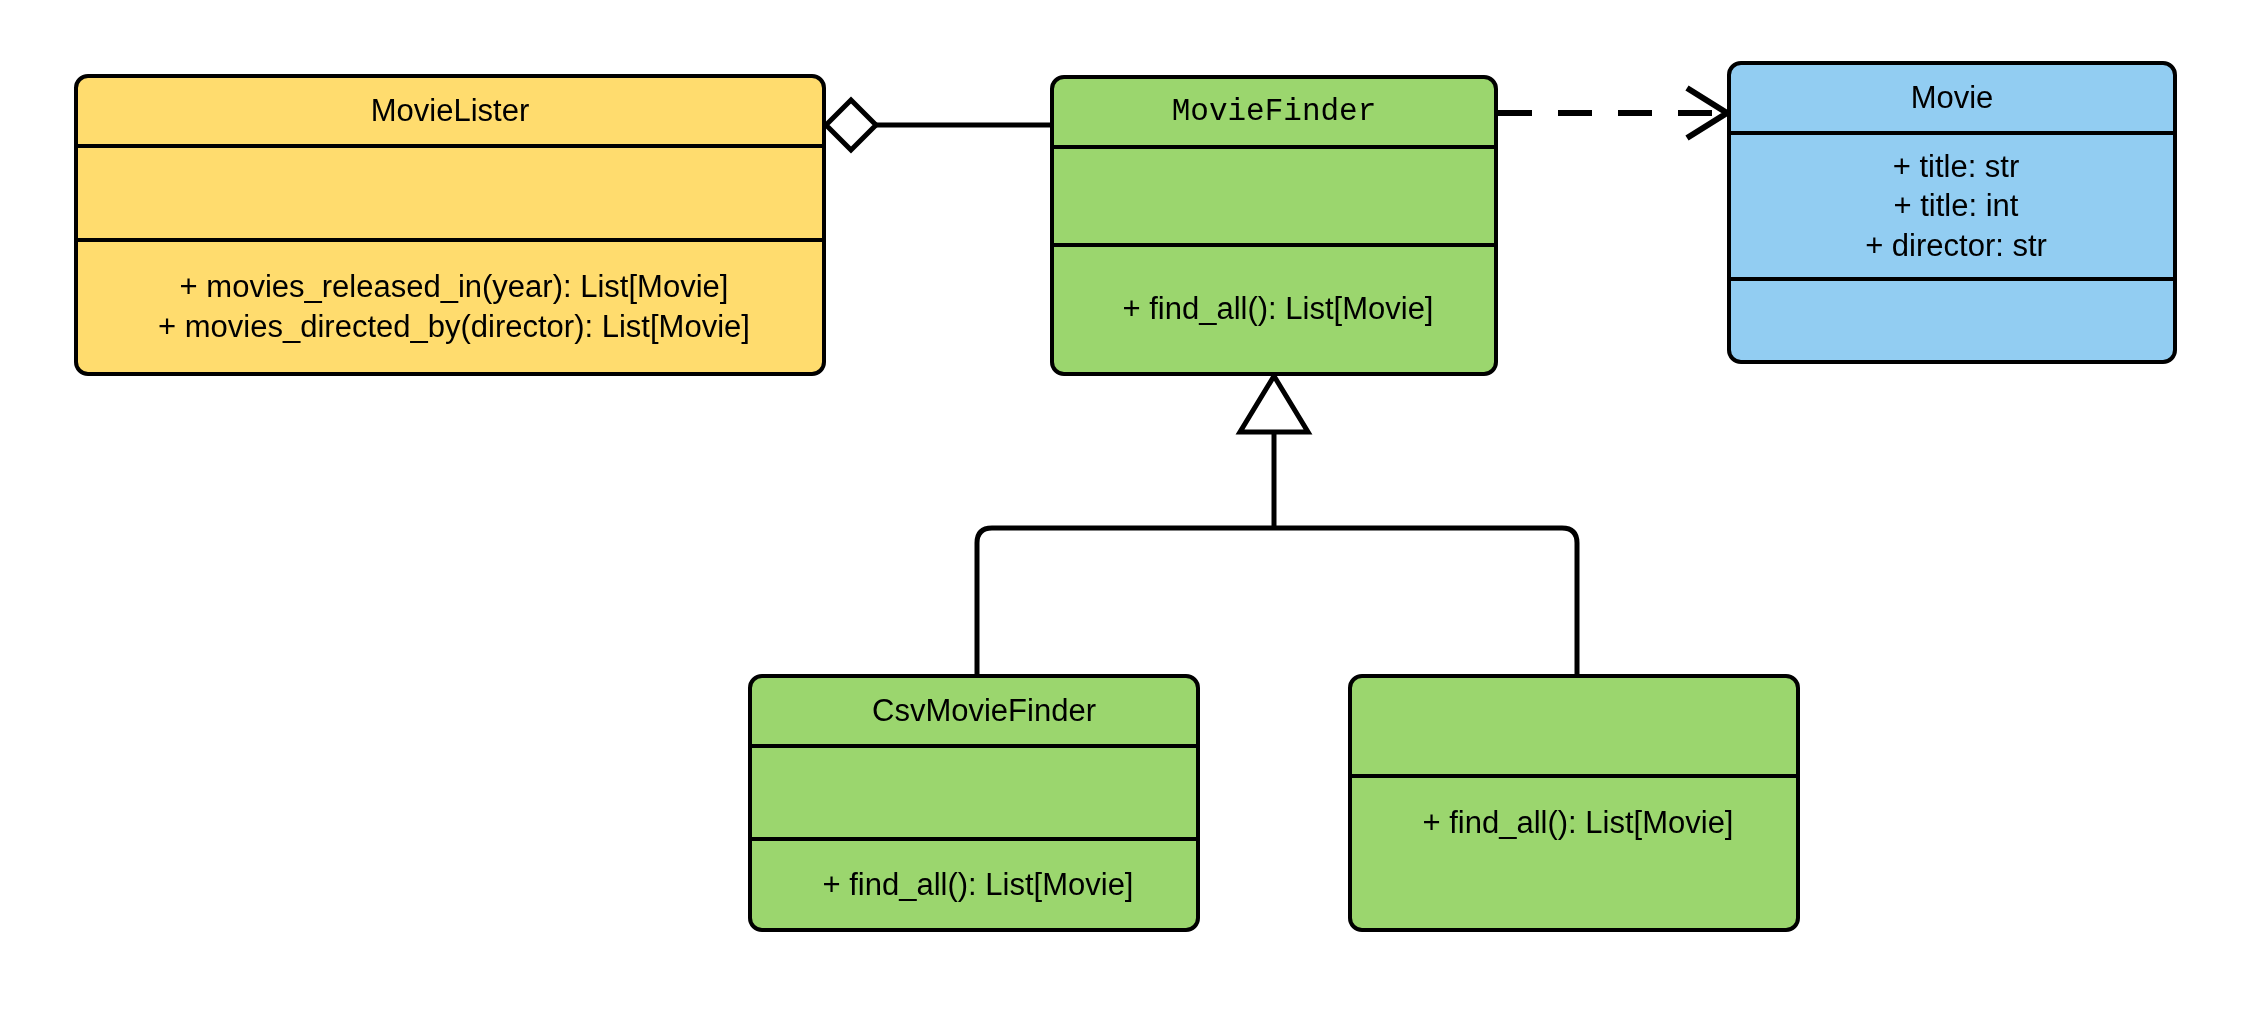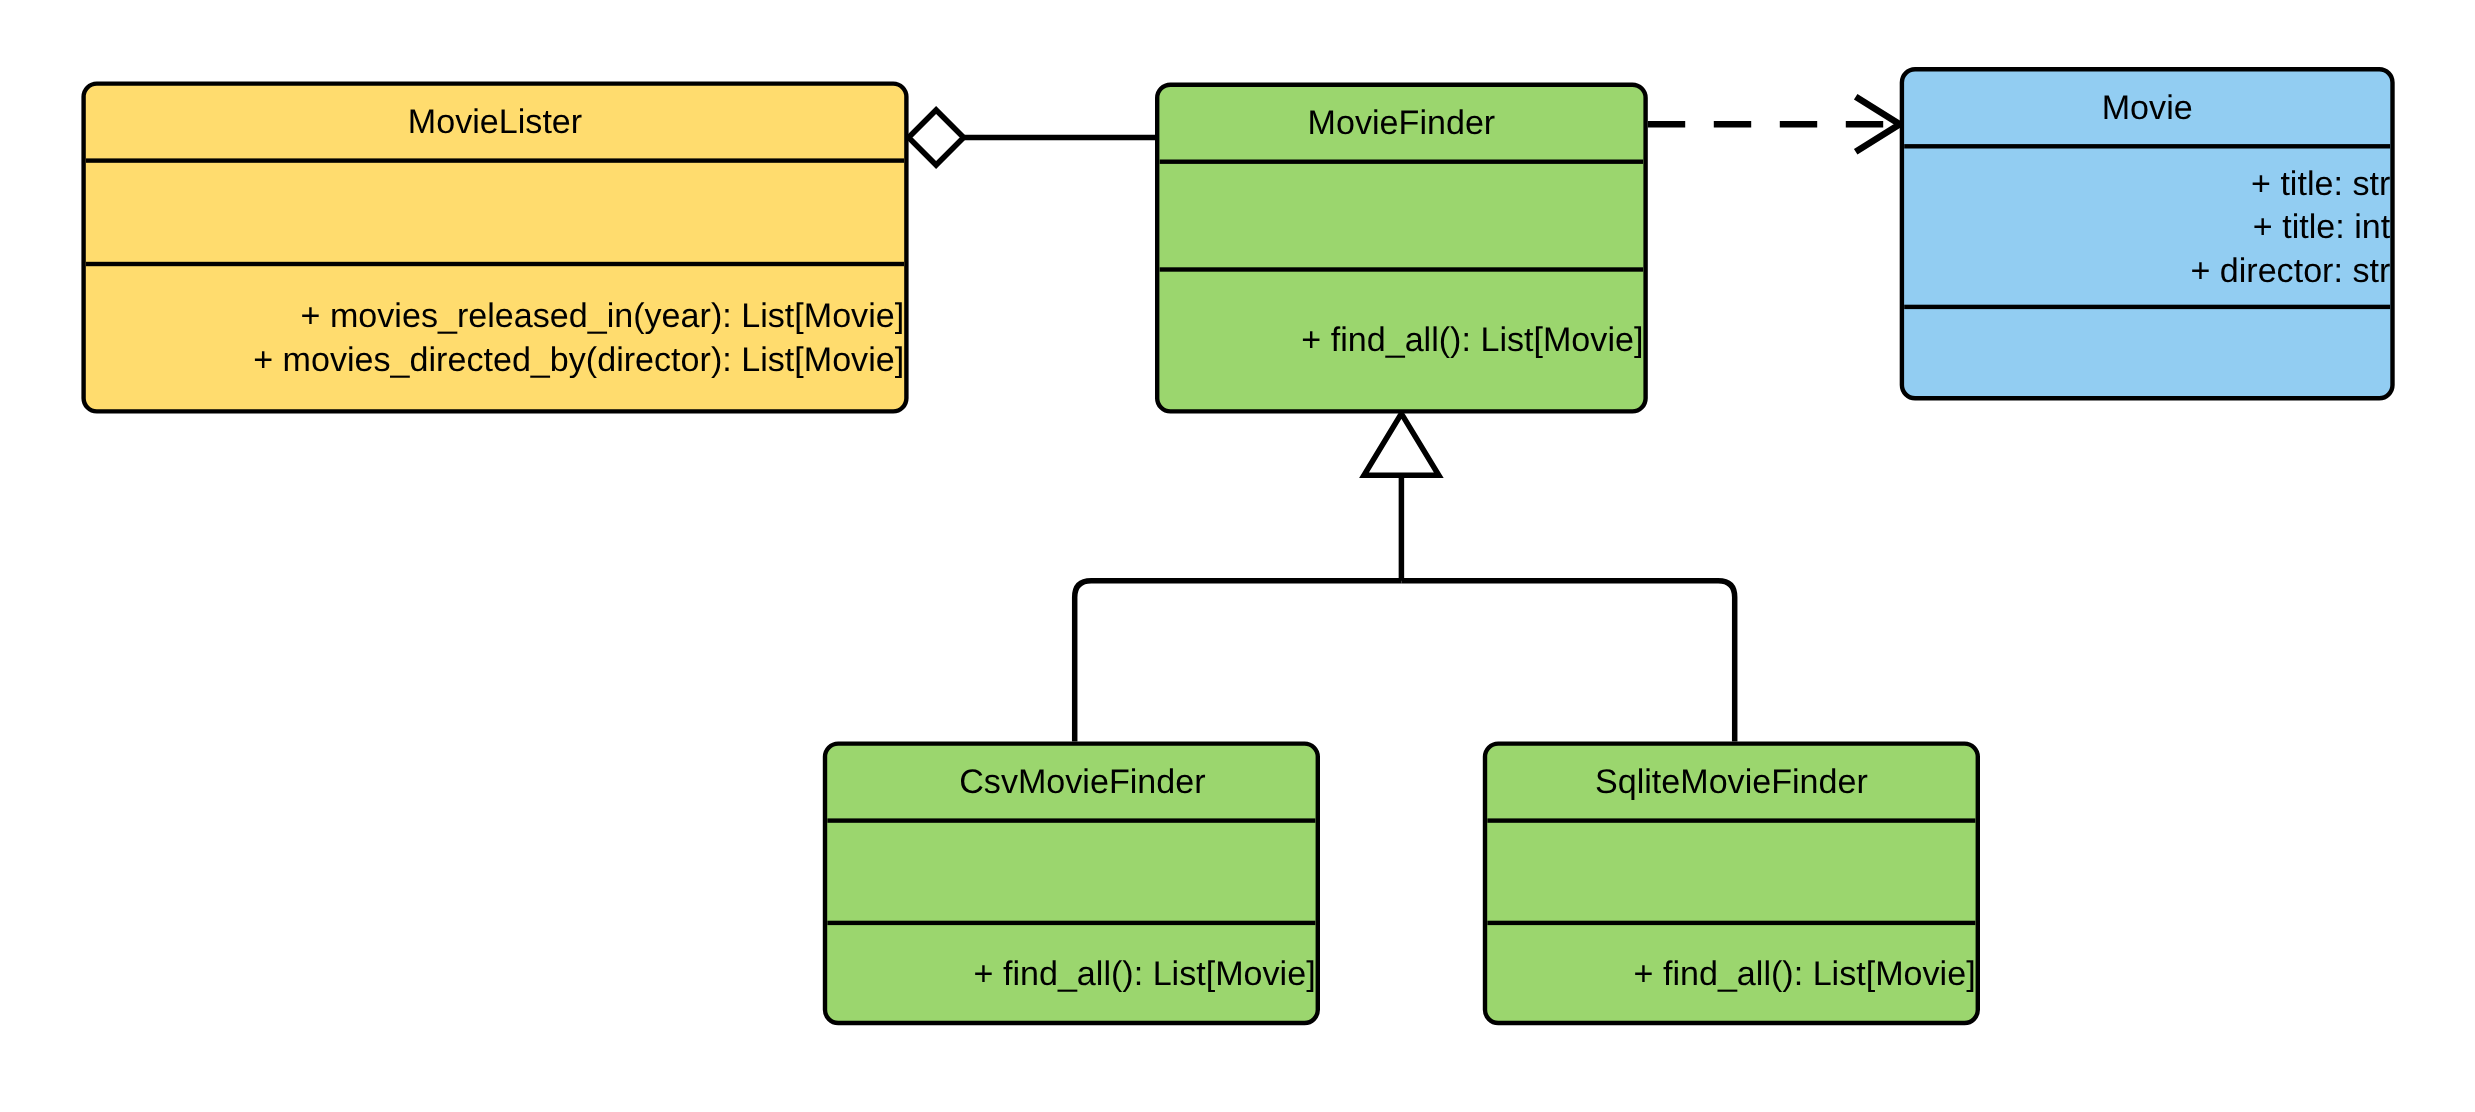--- a/index.html
+++ b/index.html
@@ -41,21 +41,21 @@
     overflow: hidden;
   }
   .compartment + .compartment {
     border-top: 4px solid #000000;
   }
   .c-name {
     align-items: center;
     text-align: center;
   }
   .c-members {
-    align-items: flex-end;
+    align-items: center;
     padding-left: 8px;
   }
   .cls-title {
     font-size: 31px;
     color: #000000;
     line-height: 1.15;
     white-space: nowrap;
   }
   .member {
     font-size: 31px;
@@ -100,21 +100,21 @@
       <span class="cls-title">MovieLister</span>
     </div>
     <div class="compartment c-members" style="height:96px;"></div>
     <div class="compartment c-members" style="height:138px;">
       <span class="member">+ movies_released_in(year): List[Movie]</span>
       <span class="member">+ movies_directed_by(director): List[Movie]</span>
     </div>
   </div>
 
   <div class="uml-class" style="left:1050px; top:75px; width:448px; height:301px; background:#9bd66e;">
-    <div class="compartment c-name" style="height:68px;">
+    <div class="compartment c-name" style="height:68px;font-family:Liberation Mono, monospace;">
       <span class="cls-title">MovieFinder</span>
     </div>
     <div class="compartment c-members" style="height:100px;"></div>
     <div class="compartment c-members" style="height:133px;">
       <span class="member">+ find_all(): List[Movie]</span>
     </div>
   </div>
 
   <div class="uml-class" style="left:1727px; top:61px; width:450px; height:303px; background:#92cdf2;">
     <div class="compartment c-name" style="height:68px;">
@@ -132,22 +132,19 @@
     <div class="compartment c-name" style="height:68px;padding-left:20px;">
       <span class="cls-title">CsvMovieFinder</span>
     </div>
     <div class="compartment c-members" style="height:96px;"></div>
     <div class="compartment c-members" style="height:94px;">
       <span class="member">+ find_all(): List[Movie]</span>
     </div>
   </div>
 
   <div class="uml-class" style="left:1348px; top:674px; width:452px; height:258px; background:#9bd66e;">
-    <div class="compartment c-name" style="height:68px;">
-      <span class="cls-title">SqliteMovieFinder</span>
-    </div>
     <div class="compartment c-members" style="height:96px;"></div>
     <div class="compartment c-members" style="height:94px;">
       <span class="member">+ find_all(): List[Movie]</span>
     </div>
   </div>
 
 </div>
 
 </body></html>

